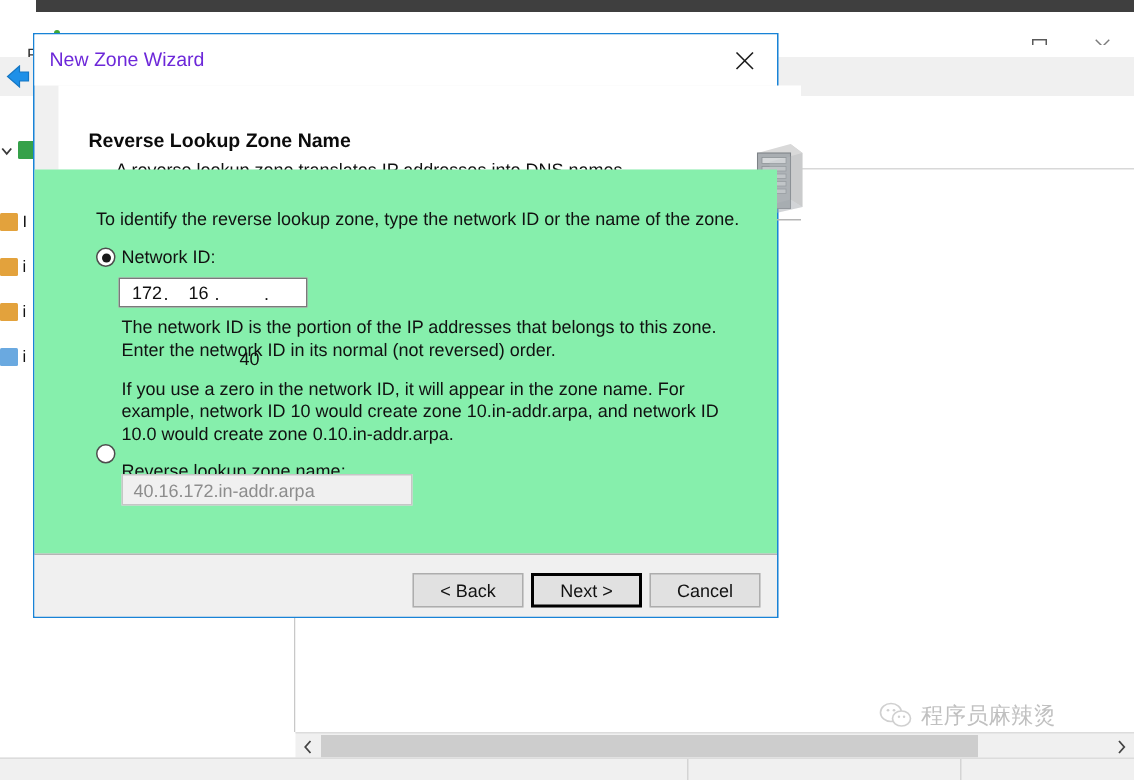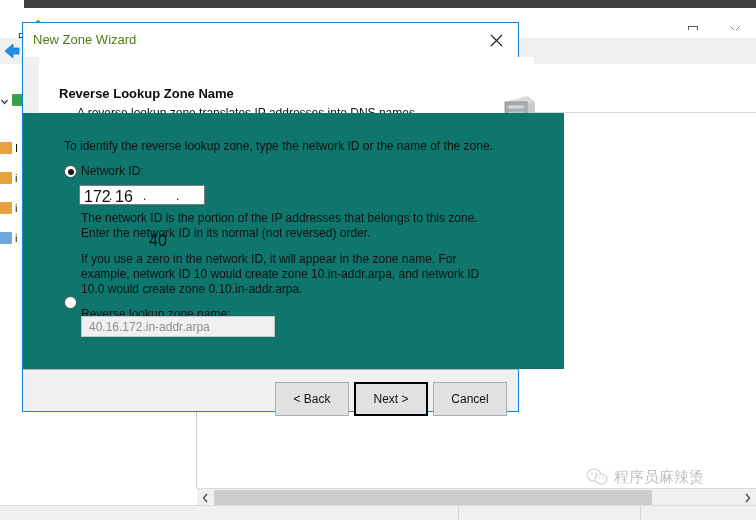--- a/index.html
+++ b/index.html
@@ -53,46 +53,46 @@
   .statusbar{position:absolute;left:0;top:505px;width:756px;height:15px;background:#f0f0f0;border-top:1px solid #dcdcdc;}
   .sb-sep{position:absolute;top:0;width:1px;height:15px;background:#d4d4d4;}
 
   
   #wizard{
     position:absolute;left:22px;top:22px;width:497px;height:390px;
     background:#f0f0f0;border:1px solid #1883d7;box-sizing:border-box;
     box-shadow:0 0 0 0 rgba(0,0,0,0);
   }
   .dlg-titlebar{position:absolute;left:0;top:0;width:495px;height:34px;background:#ffffff;}
-  .dlg-title{position:absolute;left:10px;top:9px;font-size:13px;color:#4d7c0f;white-space:nowrap;}
+  .dlg-title{position:absolute;left:10px;top:9px;font-size:13px;color:#6d28d9;white-space:nowrap;}
   .dlg-close{position:absolute;right:0;top:0;width:44px;height:34px;display:flex;align-items:center;justify-content:center;color:#111;}
 
   .dlg-head{position:absolute;left:16px;top:34px;width:495px;height:56px;background:#ffffff;}
   .dlg-head-title{position:absolute;left:20px;top:29px;font-size:13px;font-weight:bold;color:#0b0b0b;white-space:nowrap;}
   .dlg-head-sub{position:absolute;left:38px;top:49px;font-size:12px;color:#111;white-space:nowrap;}
   .dlg-head-rule{position:absolute;left:0;top:89px;width:495px;height:1px;background:#b5b5b5;}
   .server-icon{position:absolute;left:458px;top:33px;width:44px;height:56px;}
 
-  .dlg-body{position:absolute;left:0;top:90px;width:495px;height:256px;background:#0f766e;padding-left:46px;}
+  .dlg-body{position:absolute;left:0;top:90px;width:495px;height:256px;background:#86efac;}
   .dlg-text{position:absolute;font-size:12px;color:#111;}
 
   .radio{position:absolute;width:13px;height:13px;border-radius:50%;border:1px solid #4d4d4d;background:#fff;box-sizing:border-box;}
   .radio.checked::after{content:"";position:absolute;left:2.5px;top:2.5px;width:6px;height:6px;border-radius:50%;background:#1a1a1a;}
 
   .ipbox{position:absolute;background:#ffffff;border:1px solid #7a7a7a;box-sizing:border-box;}
-  .ipseg{position:absolute;top:2px;font-size:16px;color:#111;text-align:left;}
+  .ipseg{position:absolute;top:2px;font-size:12px;color:#111;text-align:right;}
   .ipdot{position:absolute;top:3px;font-size:12px;color:#111;}
 
   .zonebox{position:absolute;background:#f0f0f0;border:1px solid #c6c6c6;box-sizing:border-box;}
   .zonebox span{position:absolute;left:7px;top:3px;font-size:12px;color:#8d8d8d;white-space:nowrap;}
 
   .dlg-footrule{position:absolute;left:0;top:346px;width:495px;height:1px;background:#b5b5b5;}
   .dlg-foot{position:absolute;left:0;top:347px;width:495px;height:41px;background:#f0f0f0;}
   .btn{
-    position:absolute;top:12px;height:34px;
+    position:absolute;top:12px;height:23px;
     background:#e1e1e1;border:1px solid #adadad;box-sizing:border-box;
     font-family:"Liberation Sans","DejaVu Sans",sans-serif;font-size:12px;color:#111;
     display:flex;align-items:center;justify-content:center;
   }
   .btn.default{border:2px solid #000000;background:#e1e1e1;}
 
   
   .watermark{position:absolute;left:586px;top:468px;display:flex;align-items:flex-start;gap:6px;opacity:.62;}
   .wm-text{font-size:15px;color:#9a9a9a;white-space:nowrap;font-family:"DejaVu Sans",sans-serif;}
 </style>

